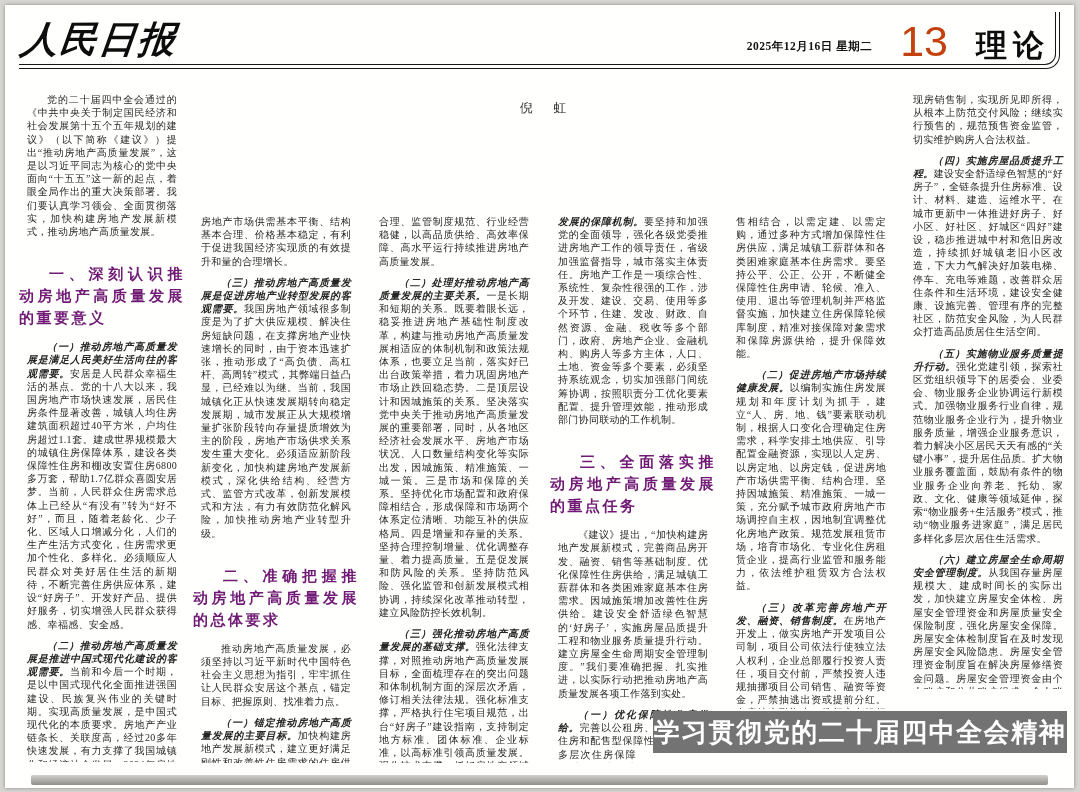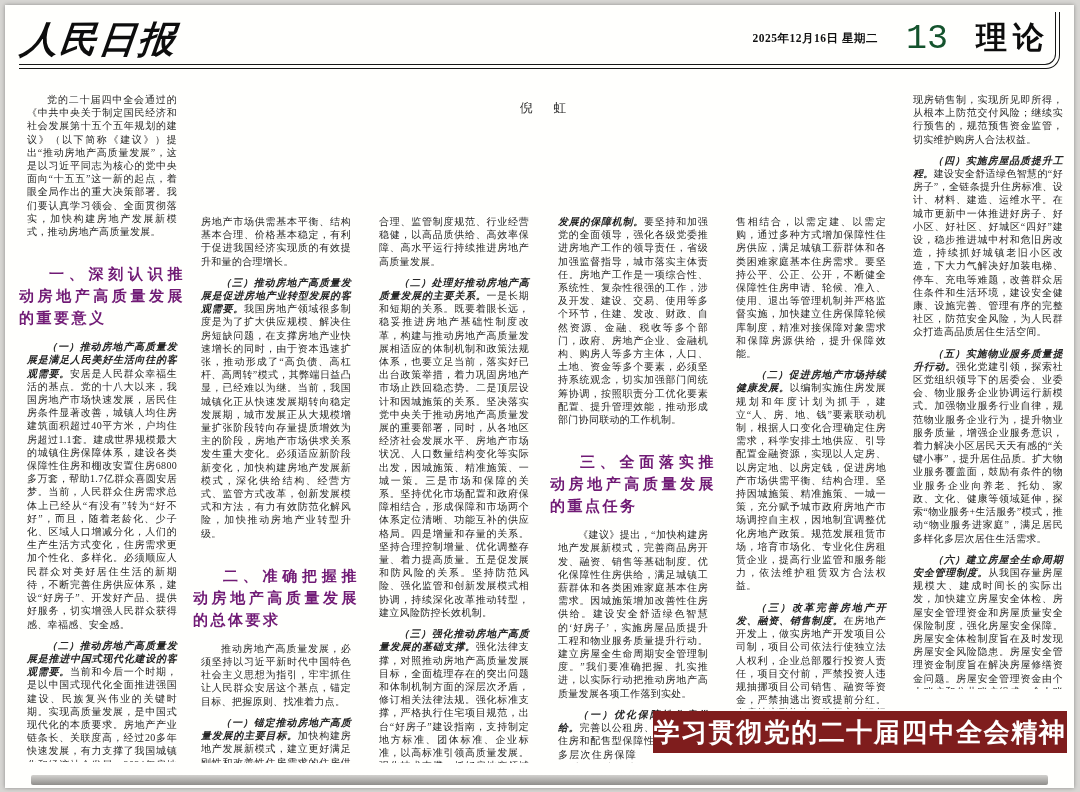--- a/index.html
+++ b/index.html
@@ -17,21 +17,21 @@
   .logo{
     position:absolute;left:16px;top:10px;
     font-family:"DejaVu Serif",serif;font-weight:bold;font-style:italic;
     font-size:37px;letter-spacing:2px;color:#0d0d0d;transform:skewX(-6deg);
   }
   .mast-right{
     position:absolute;right:24px;top:12px;height:46px;
     display:flex;align-items:baseline;gap:28px;
   }
   .mast-date{font-size:11.5px;font-weight:bold;color:#111;letter-spacing:.5px;position:relative;top:-6px;}
-  .mast-pageno{font-size:35px;font-family:Liberation Mono, monospace;color:#14532d;}
+  .mast-pageno{font-size:43px;font-family:Liberation Sans, sans-serif;color:#c2410c;}
   .mast-section{font-size:31px;font-weight:bold;color:#0d0d0d;letter-spacing:6px;}
   
   .frame-outer,.frame-inner{position:absolute;top:7px;border:0 solid #161616;}
   .frame-outer{left:14px;right:14px;height:56px;border-bottom-width:1.6px;border-right-width:1.6px;border-bottom-right-radius:14px;}
   .frame-inner{left:14px;right:18px;height:52px;border-bottom-width:1px;border-right-width:1px;border-bottom-right-radius:11px;}
   
   .headline-block{position:absolute;left:188px;top:82px;width:700px;height:120px;text-align:center;}
   .headline-block h1{
     margin:10px 0 0;font-family:"Liberation Sans","DejaVu Sans",sans-serif;
     font-weight:900;font-size:44px;letter-spacing:15px;padding-left:15px;color:#111;
@@ -54,21 +54,21 @@
   .lead{font-weight:bold;font-style:italic;font-family:"DejaVu Serif",serif;}
   .sec-h{
     margin:25px 0 11px;font-family:"Liberation Sans","DejaVu Sans",sans-serif;
     font-weight:bold;font-size:15px;line-height:22px;letter-spacing:2.5px;
     text-indent:2em;text-align:justify;color:#701a75;
   }
   .banner-spacer{float:right;width:72px;height:130px;}
   
   .banner{
     position:absolute;left:648px;top:706px;width:414px;height:42px;z-index:5;
-    background:#7f1d1d;display:flex;align-items:center;justify-content:center;
+    background:#737373;display:flex;align-items:center;justify-content:center;
   }
   .banner span{
     color:#ffffff;font-family:"Liberation Sans","DejaVu Sans",sans-serif;
     font-weight:bold;font-size:26px;letter-spacing:1.5px;white-space:nowrap;
   }
   
   .bottom-shadow{
     position:absolute;left:26px;right:26px;bottom:3px;height:10px;
     background:linear-gradient(to bottom,#d2d1ce,#8f8e8b);border-radius:2px;
   }

